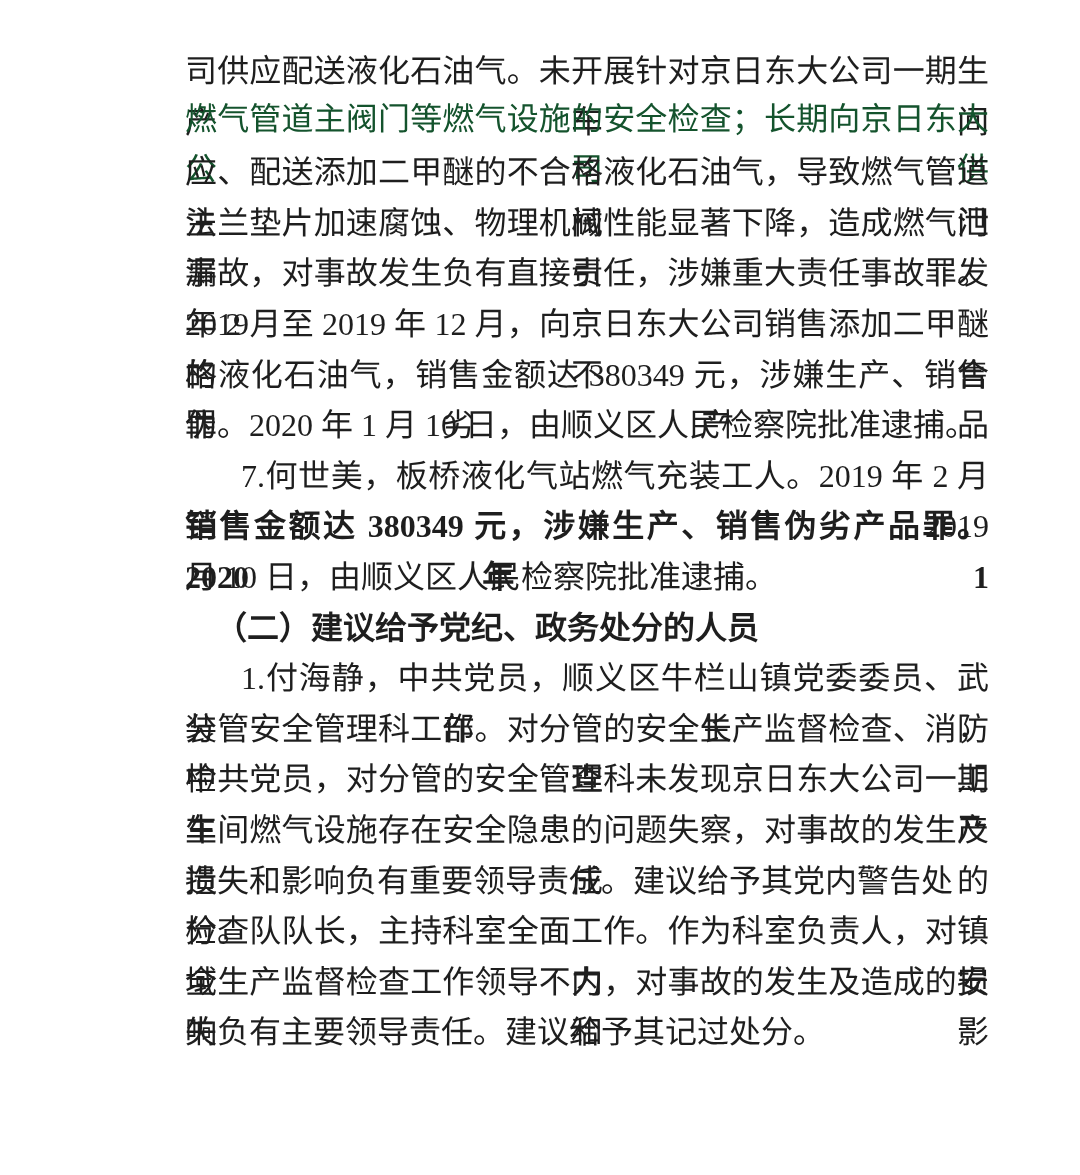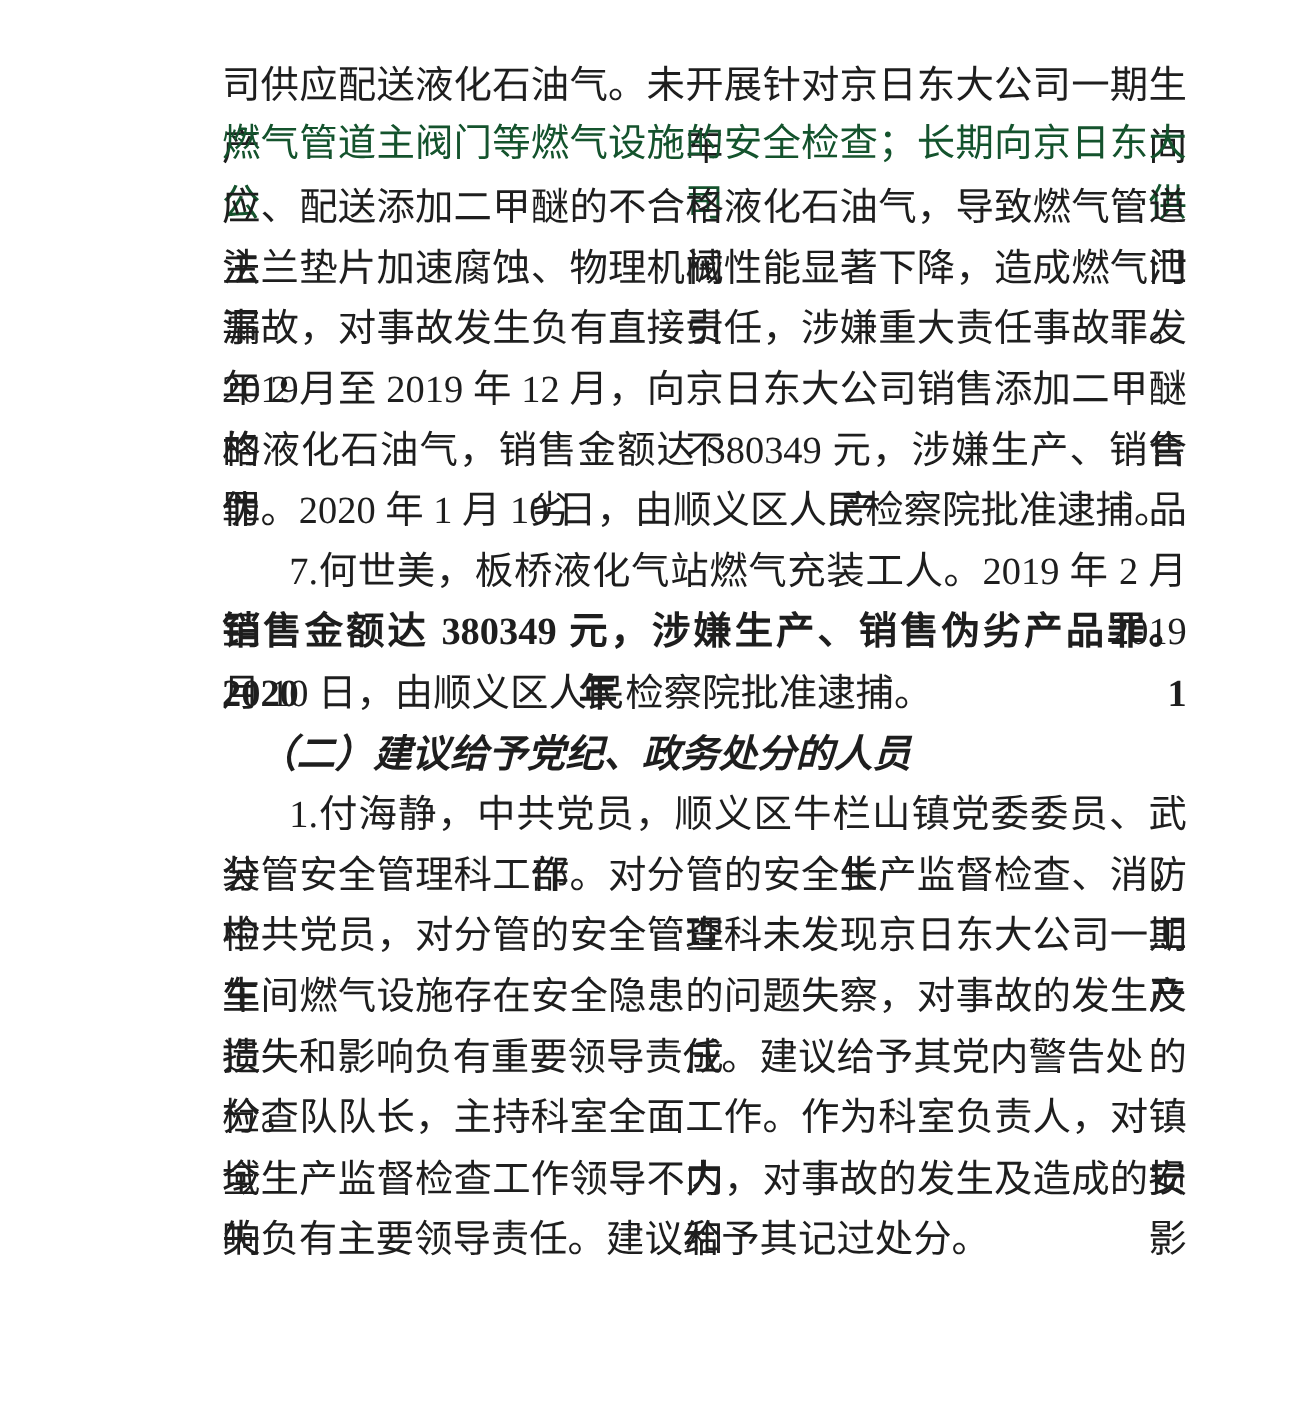--- a/index.html
+++ b/index.html
@@ -41,21 +41,20 @@
     text-align-last: left;
   }
   .line.indent-num {
     text-indent: 56px;
   }
   .line.indent-head {
     text-indent: 30px;
   }
   .line.bold {
     font-weight: bold;
-    font-style: italic;
   }
 </style>
 </head>
 <body>
 
 <div class="page">
   <div class="text-column" id="lines-container">
       <div class="line" style="color: rgb(30, 30, 30);">司供应配送液化石油气。未开展针对京日东大公司一期生产车间</div>
       <div class="line" style="color: #14532d; font-family: Liberation Mono, monospace;">燃气管道主阀门等燃气设施的安全检查；长期向京日东大公司供</div>
       <div class="line" style="color: rgb(30, 30, 30);">应、配送添加二甲醚的不合格液化石油气，导致燃气管道主阀门</div>

